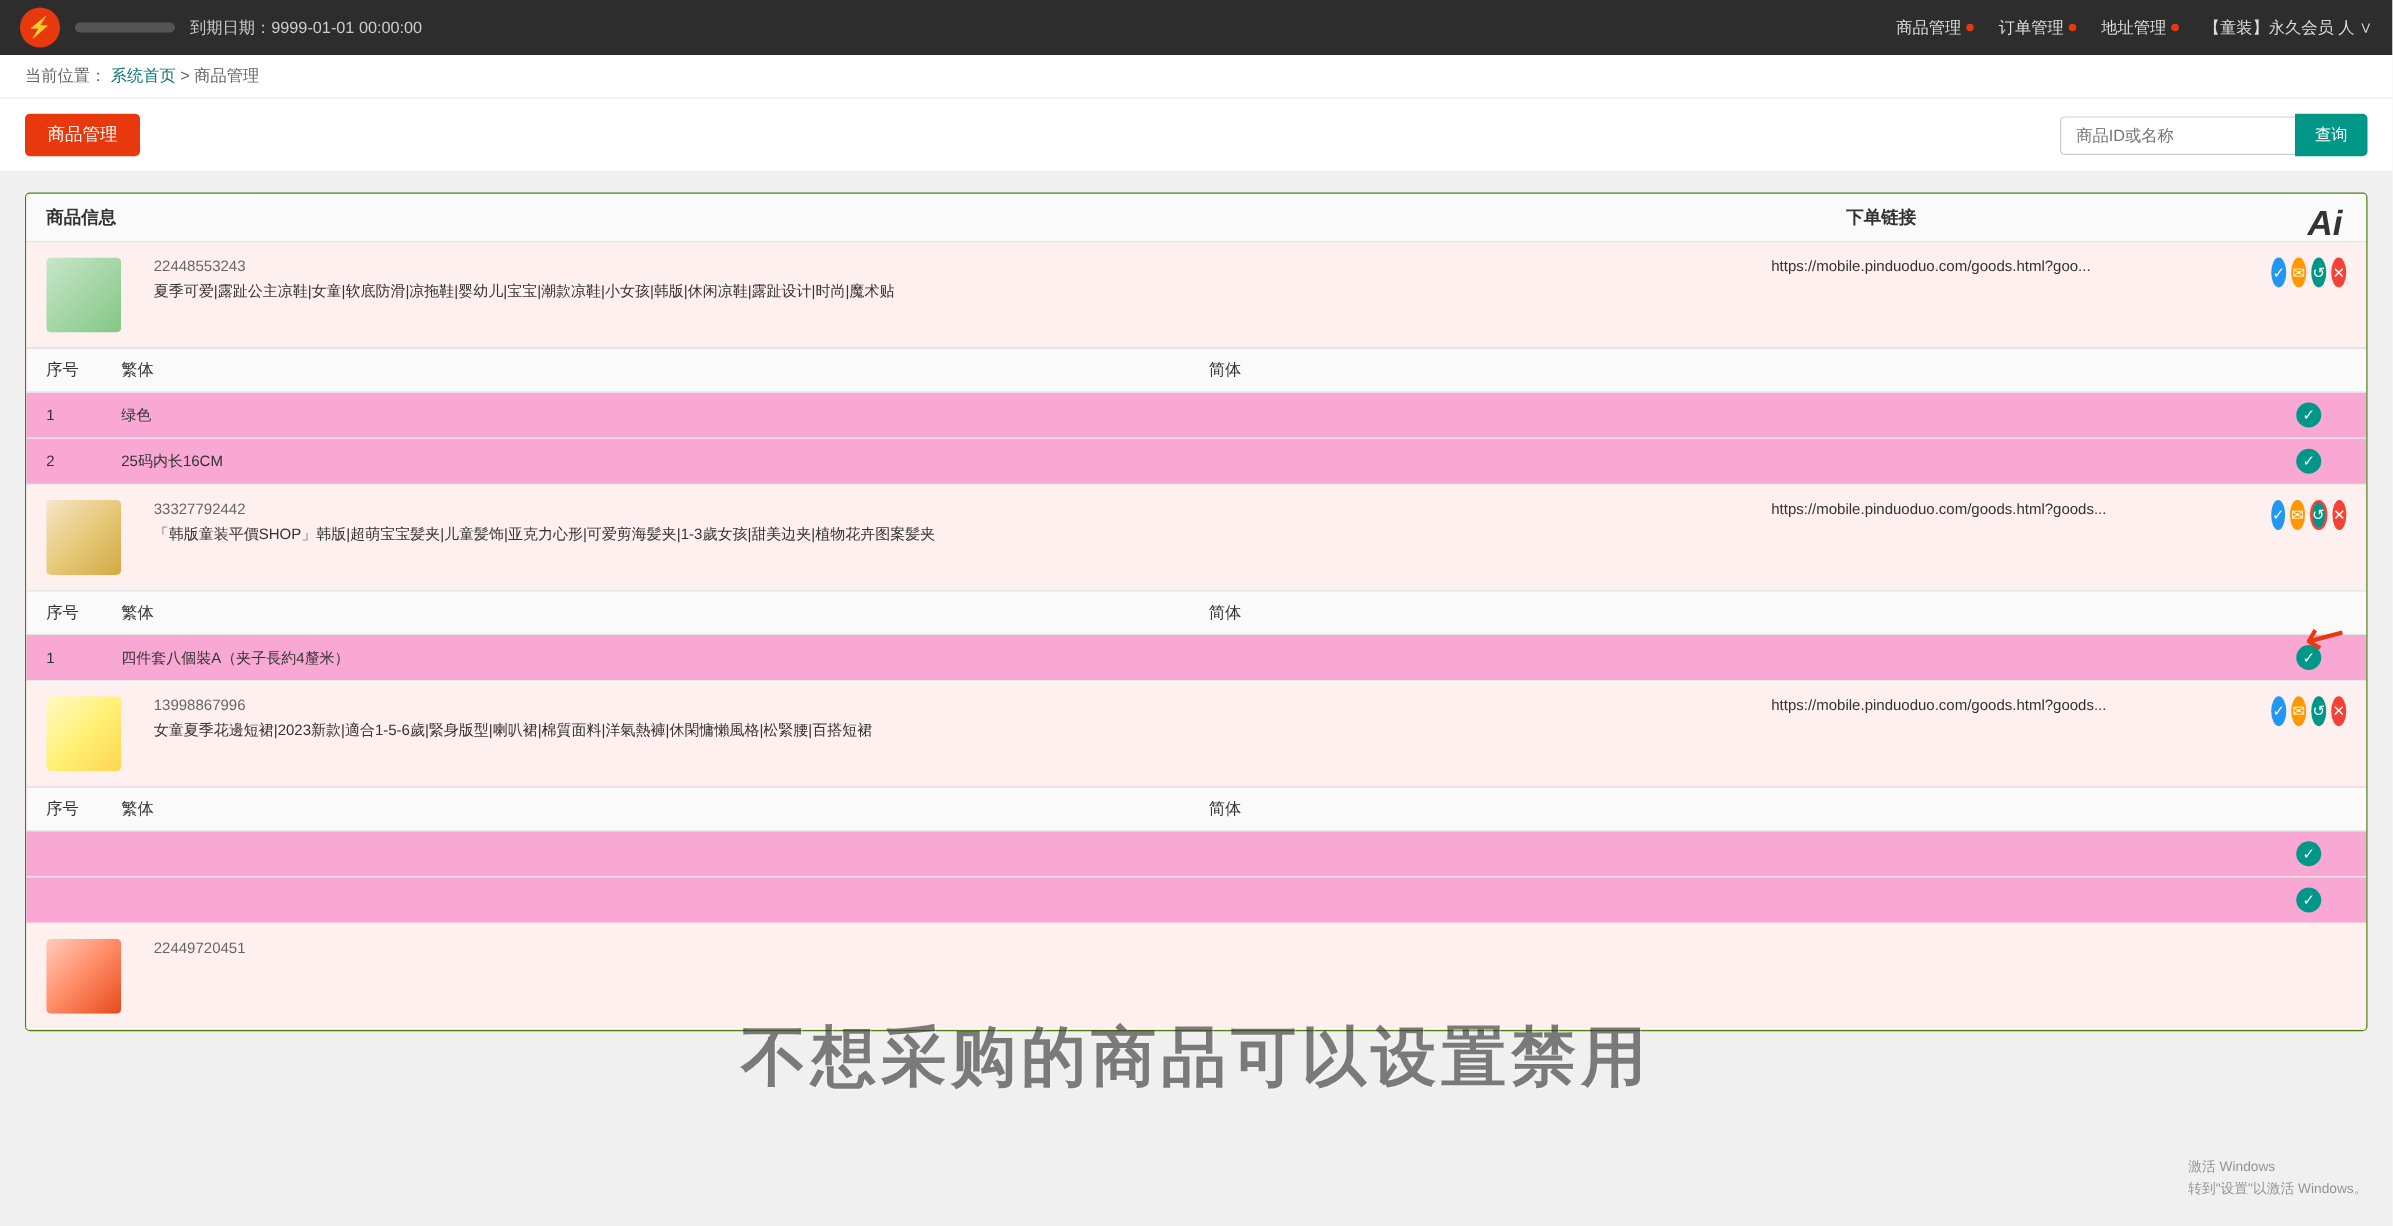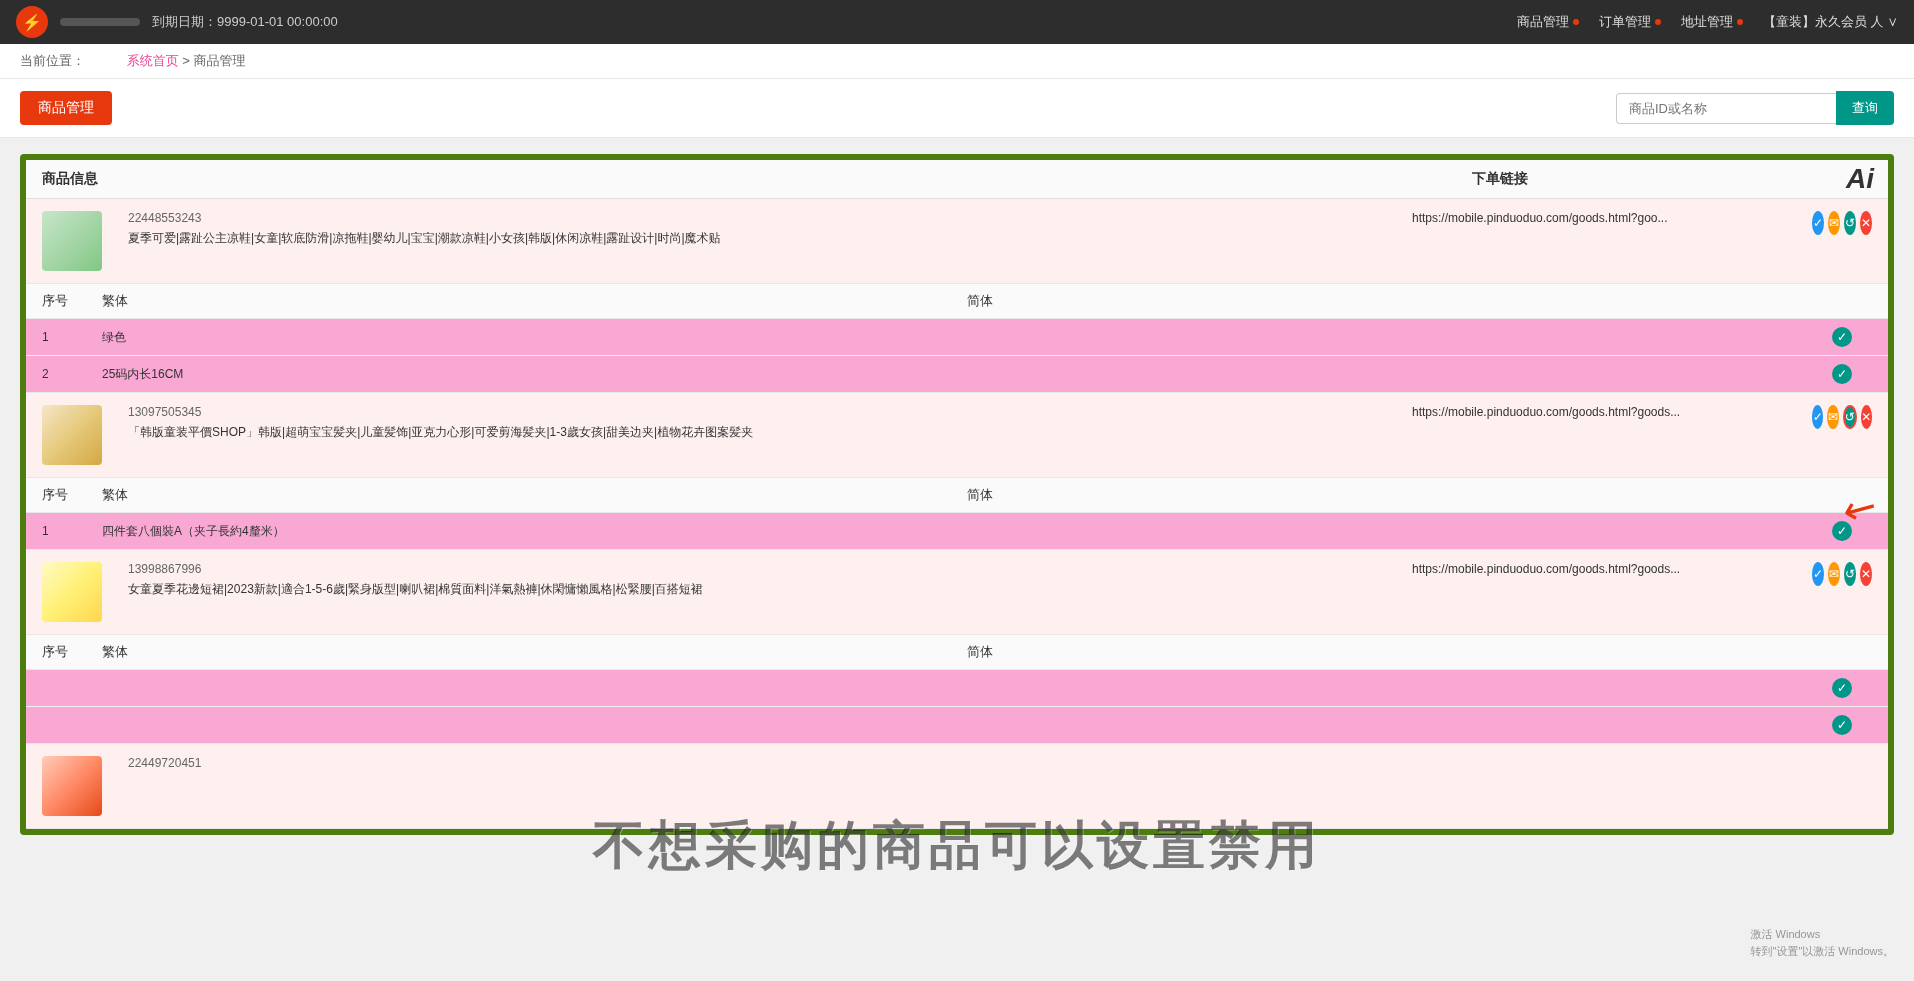--- a/index.html
+++ b/index.html
@@ -68,21 +68,21 @@
     .user-info { color: #ddd; font-size: 13px; cursor: pointer; }
 
     
     .breadcrumb {
       background: white;
       padding: 8px 20px;
       border-bottom: 1px solid #e8e8e8;
       font-size: 13px;
       color: #666;
     }
-    .breadcrumb a { color: #ec4899; text-decoration: none; margin-left: 38px; }
+    .breadcrumb a { color: #0f766e; text-decoration: none; }
 
     
     .page-header {
       background: white;
       padding: 12px 20px;
       display: flex;
       align-items: center;
       justify-content: space-between;
       border-bottom: 1px solid #e8e8e8;
     }
@@ -98,21 +98,21 @@
     .search-area {
       display: flex;
       gap: 0;
       align-items: center;
     }
     .search-input {
       border: 1px solid #ccc;
       border-right: none;
       padding: 7px 12px;
       font-size: 13px;
-      width: 220px;
+      width: 188px;
       outline: none;
       border-radius: 4px 0 0 4px;
       color: #999;
     }
     .search-btn {
       background: #009688;
       color: white;
       border: none;
       padding: 8px 16px;
       font-size: 13px;
@@ -123,21 +123,21 @@
     
     .main-content {
       padding: 16px 20px;
       background: #f0f0f0;
       min-height: calc(100vh - 120px);
     }
 
     
     .product-table {
       background: white;
-      border: 6px solid #4d7c0f;
+      border: 1px solid #4d7c0f;
       border-radius: 4px;
       overflow: hidden;
     }
     .product-table-header {
       display: grid;
       grid-template-columns: 1fr 400px;
       background: #fafafa;
       border-bottom: 1px solid #e0e0e0;
       padding: 10px 16px;
       font-weight: bold;
@@ -397,21 +397,21 @@
       </div>
     </div>
 
     <div class="product-row">
       <div class="product-main">
         <div class="product-info">
           <div class="product-img">
             <div class="product-img-placeholder product-img-placeholder2"></div>
           </div>
           <div class="product-text">
-            <div class="product-id">13097505345</div>
+            <div class="product-id">33327792442</div>
             <div class="product-name">「韩版童装平價SHOP」韩版|超萌宝宝髪夹|儿童髪饰|亚克力心形|可爱剪海髪夹|1-3歲女孩|甜美边夹|植物花卉图案髪夹</div>
           </div>
         </div>
         <div class="product-link">https://mobile.pinduoduo.com/goods.html?goods...</div>
         <div class="product-actions">
           <button class="action-btn btn-blue">✓</button>
           <button class="action-btn btn-orange">✉</button>
           <button class="action-btn btn-teal highlight-border" style="border:2px solid #f44336;">↺</button>
           <button class="action-btn btn-red">✕</button>
         </div>

